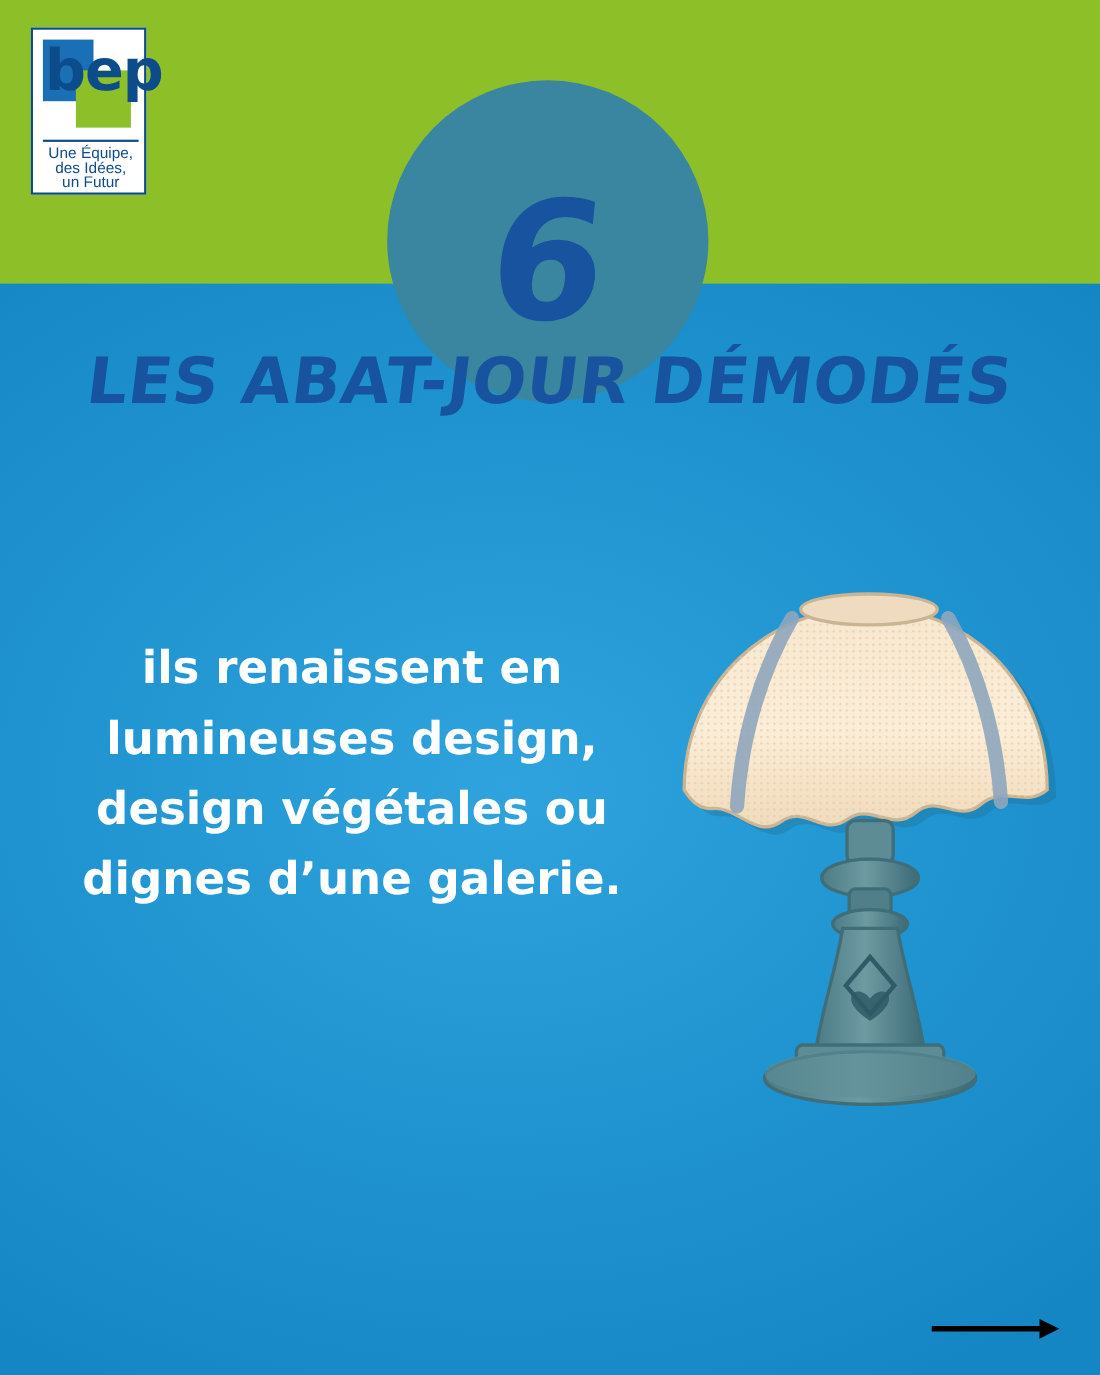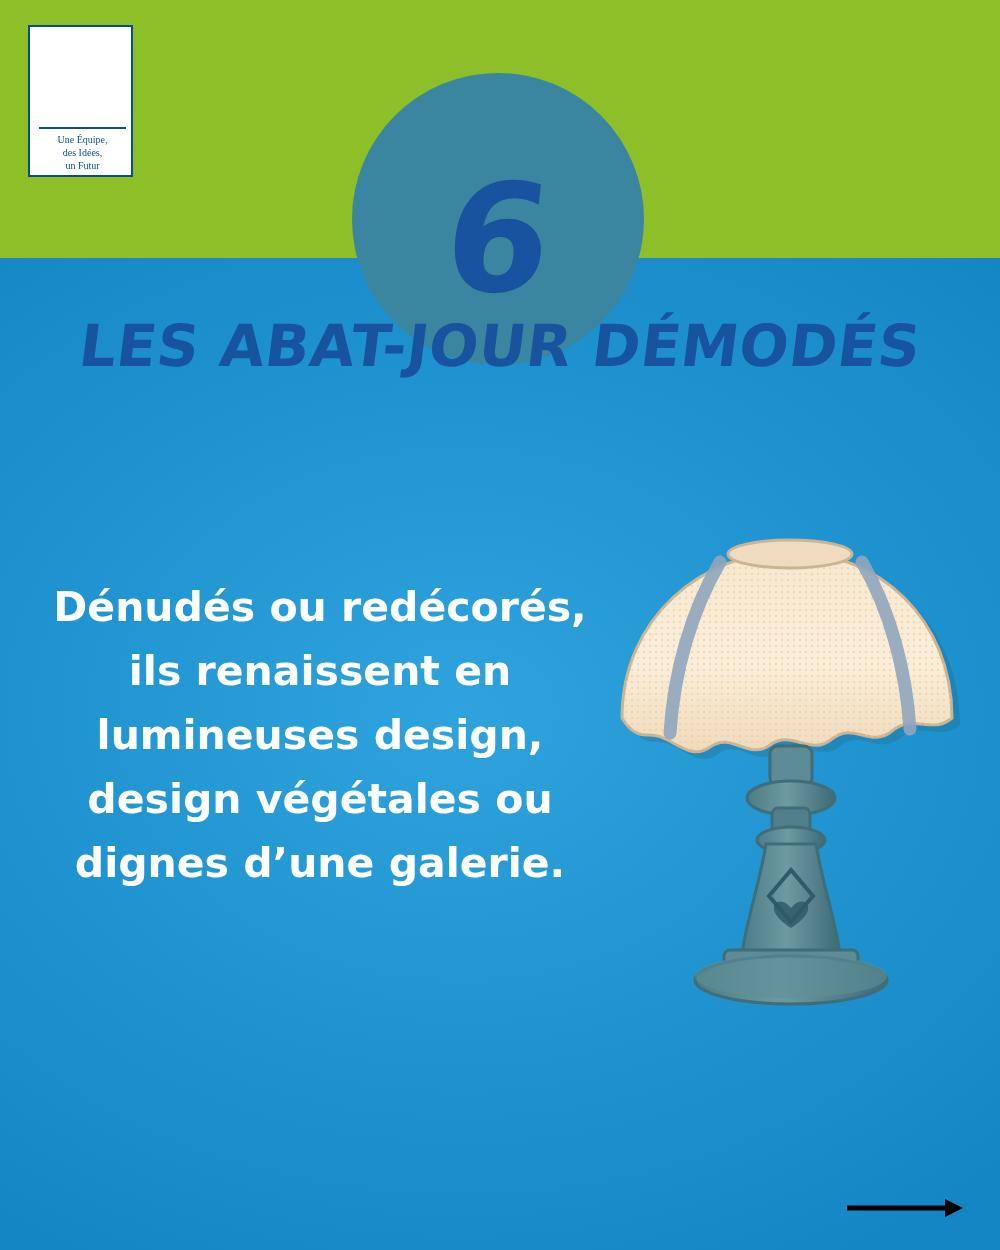--- a/index.html
+++ b/index.html
@@ -70,22 +70,22 @@
   .logo-rule {
     position: absolute;
     left: 9px; top: 100px;
     width: 87px; height: 2px;
     background: #0d4c8b;
   }
   .logo-tagline {
     position: absolute;
     left: 9px; top: 106px;
     width: 87px;
-    font-family: Liberation Serif, serif;
-    font-size: 10px;
+    font-family: Liberation Sans, sans-serif;
+    font-size: 14px;
     line-height: 13px;
     color: #0d4c8b;
     text-align: center;
   }
 
   
   .badge {
     position: absolute;
     left: 352px; top: 73px;
     width: 292px; height: 292px;
@@ -149,36 +149,40 @@
 </style>
 </head>
 <body>
 
 <div class="page">
 
   <div class="band-green"></div>
   <div class="band-blue"></div>
 
   <div class="logo">
+    <div class="logo-inner">
+      <div class="logo-sq-blue"></div>
+      <div class="logo-sq-green"></div>
+      <div class="logo-word">bep</div>
+    </div>
     <div class="logo-rule"></div>
     <div class="logo-tagline">
       <div>Une Équipe,</div>
       <div>des Idées,</div>
       <div>un Futur</div>
     </div>
   </div>
 
   <div class="badge">
     <div class="badge-num">6</div>
   </div>
 
   <div class="headline">LES ABAT-JOUR DÉMODÉS</div>
 
   <div class="body-copy">
-    <div>Dénudés ou redécorés,</div>
     <div>ils renaissent en</div>
     <div>lumineuses design,</div>
     <div>design végétales ou</div>
     <div>dignes d’une galerie.</div>
   </div>
 
   <svg class="lamp" viewBox="0 0 390 490">
     <defs>
       <linearGradient id="shadeGrad" x1="0" y1="0" x2="0" y2="1">
         <stop offset="0%" stop-color="#f7e7cf"></stop>

